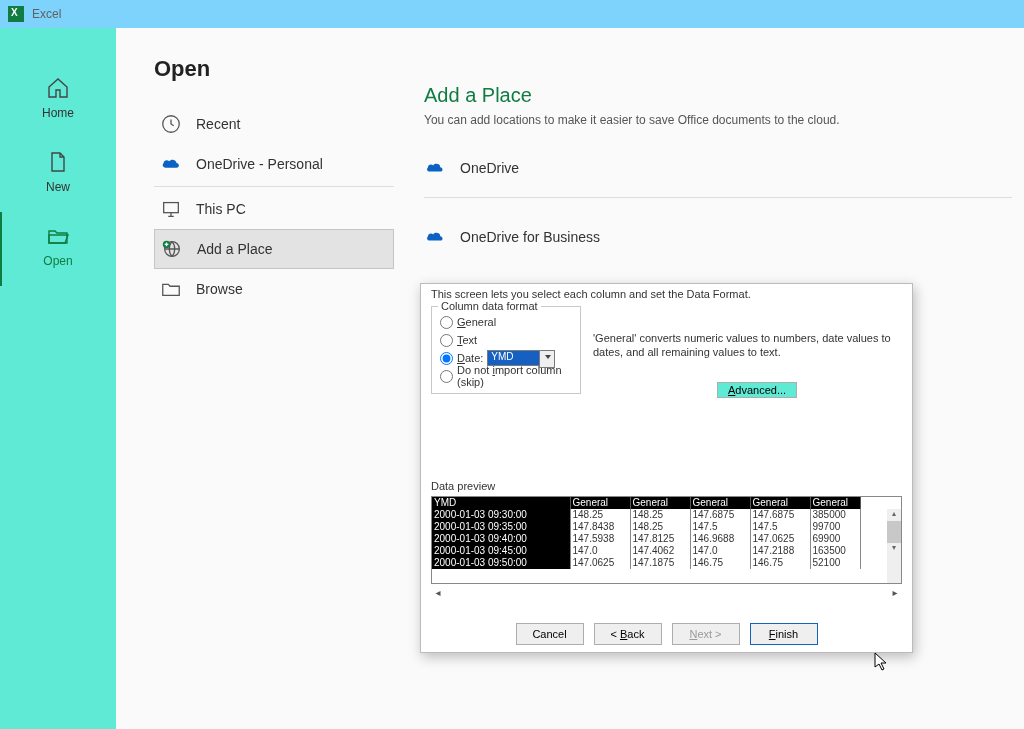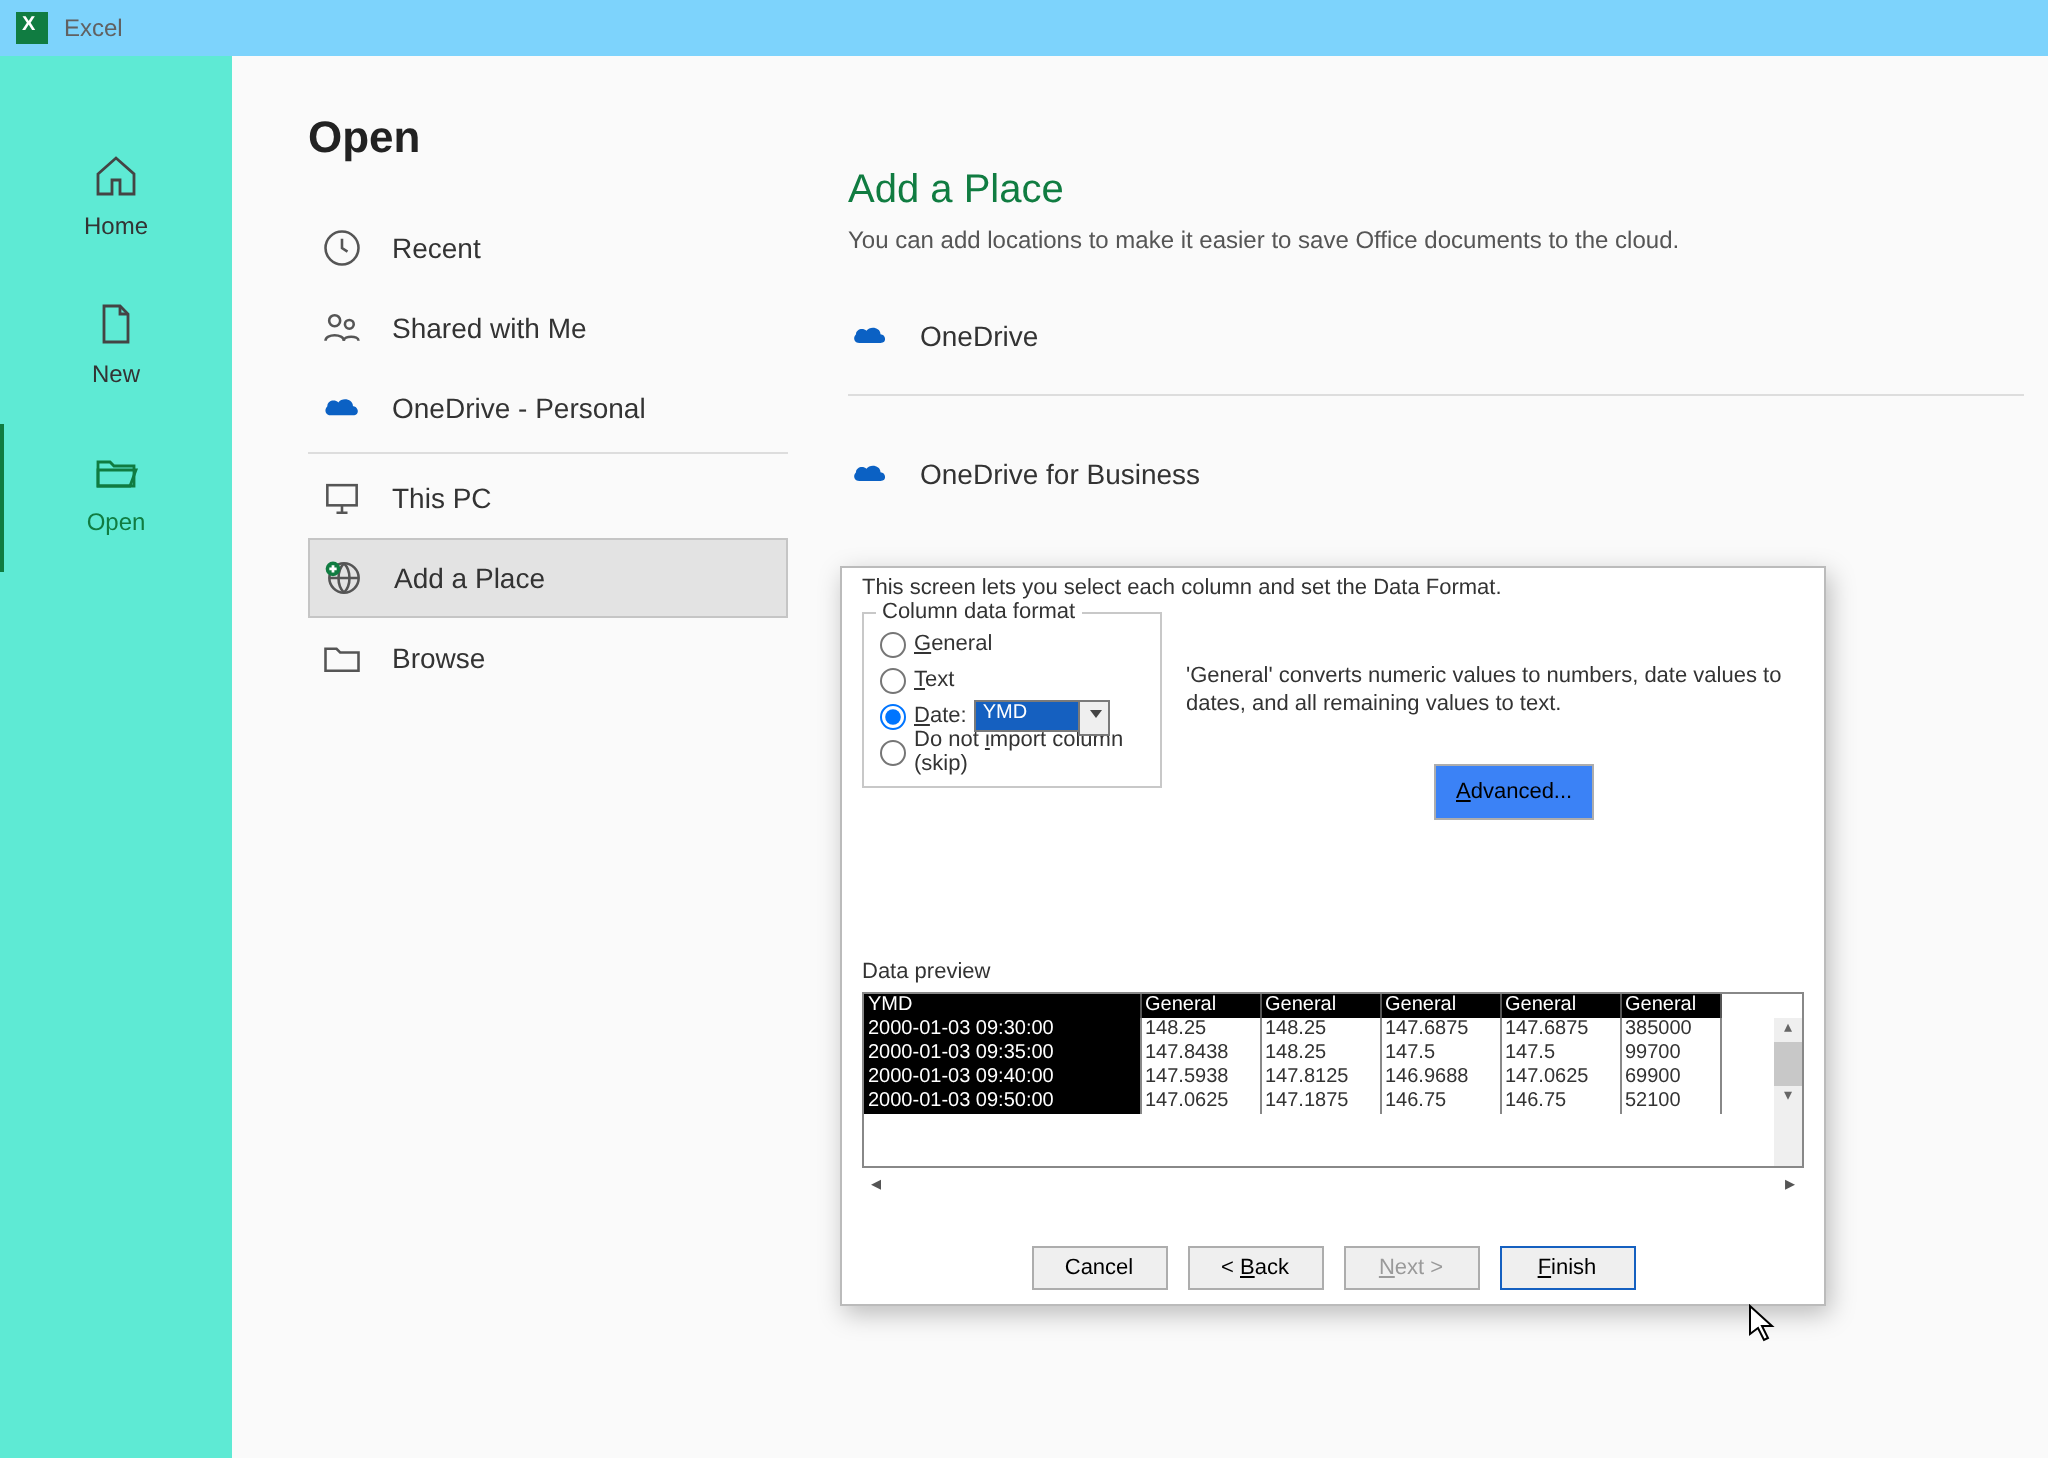--- a/index.html
+++ b/index.html
@@ -45,21 +45,21 @@
 
   .groupbox { border: 1px solid #c8c8c8; padding: 6px 8px 8px 8px; width: 150px; position: relative; margin-top: 4px;}
   .groupbox-title { position: absolute; top: -7px; left: 6px; background: #fff; padding: 0 3px; font-size: 11px; }
   .radio-row { display: flex; align-items: center; height: 18px; font-size: 11px; }
   .radio-row input { margin-right: 4px; }
   .date-select { display:inline-block; width: 54px; height: 16px; border: 1px solid #7a7a7a; background: #1560c0; color: #fff; font-size: 10px; padding-left: 3px; position: relative; margin-left: 4px;}
   .date-select::after { content: ""; position: absolute; right: -15px; top: -1px; width: 14px; height: 16px; border: 1px solid #7a7a7a; background: #efefef; }
   .date-select .chev { position: absolute; right: -11px; top: 4px; width: 0; height: 0; border-left: 3px solid transparent; border-right: 3px solid transparent; border-top: 4px solid #444; z-index: 2;}
 
   .side-text { position: absolute; left: 172px; top: 48px; right: 12px; font-size: 11px; color: #333; line-height: 1.25; }
-  .adv-btn { position: absolute; left: 296px; top: 98px; height: 28px; padding: 0 10px; font-size: 11px; background: #3b82f6; border: 1px solid #adadad; cursor: pointer; }
+  .adv-btn { position: absolute; left: 296px; top: 98px; height: 16px; padding: 0 10px; font-size: 11px; background: #5eead4; border: 1px solid #adadad; cursor: pointer; }
 
   .preview-label { margin-top: 86px; font-size: 11px; }
   .preview-box { border: 1px solid #888; margin-top: 4px; height: 88px; position: relative; overflow: hidden; background:#fff;}
   .preview-table { font-family: "Courier New", monospace; font-size: 10px; line-height: 12px; border-collapse: collapse; }
   .preview-table th { background: #000; color: #fff; font-weight: normal; border-right: 1px solid #555; padding: 0 2px; text-align: left; white-space: pre;}
   .preview-table td { border-right: 1px solid #888; padding: 0 2px; white-space: pre;}
   .preview-table td.sel, .preview-table th.sel { background: #000; color: #fff; }
   .vscroll { position: absolute; right: 0; top: 12px; bottom: 0; width: 14px; background: #efefef; }
   .vscroll .up, .vscroll .dn { height: 12px; text-align: center; font-size: 8px; color: #666; }
   .vscroll .thumb { background: #c8c8c8; height: 22px; }
@@ -111,29 +111,20 @@
 
   <div class="open-list">
     <div class="open-item">
       <svg class="oi-icon" viewBox="0 0 24 24" fill="none" stroke="#555" stroke-width="1.4">
           <circle cx="12" cy="12" r="9"></circle>
           <path d="M12 7 V12 L15 14"></path>
         </svg>
       <span>Recent</span>
     </div>
     <div class="open-item">
-      <svg class="oi-icon" viewBox="0 0 24 24" fill="none" stroke="#555" stroke-width="1.4">
-          <circle cx="8" cy="8" r="3"></circle>
-          <circle cx="16" cy="10" r="2.4"></circle>
-          <path d="M3 19 C3 15 13 15 13 19"></path>
-          <path d="M13 19 C13 16 21 16 21 19"></path>
-        </svg>
-      <span>Shared with Me</span>
-    </div>
-    <div class="open-item">
       <svg class="oi-icon" viewBox="0 0 24 16">
           <path fill="#0b61c4" d="M6 12 C3 12 2 9 4 7 C4 4 8 3 10 5 C12 2 18 3 18 7 C21 7 22 12 18 12 Z"></path>
         </svg>
       <span>OneDrive - Personal</span>
     </div>
     <div class="open-divider"></div>
     <div class="open-item">
       <svg class="oi-icon" viewBox="0 0 24 24" fill="none" stroke="#555" stroke-width="1.4">
           <rect x="4" y="5" width="16" height="11"></rect>
           <path d="M9 20 H15 M12 16 V20"></path>
@@ -237,20 +228,28 @@
               <td>147.5</td>
               <td>99700</td>
             </tr>
             <tr>
               <td class="sel">2000-01-03 09:40:00</td>
               <td>147.5938</td>
               <td>147.8125</td>
               <td>146.9688</td>
               <td>147.0625</td>
               <td>69900</td>
+            </tr>
+            <tr>
+              <td class="sel">2000-01-03 09:45:00</td>
+              <td>147.0</td>
+              <td>147.4062</td>
+              <td>147.0</td>
+              <td>147.2188</td>
+              <td>163500</td>
             </tr>
             <tr>
               <td class="sel">2000-01-03 09:50:00</td>
               <td>147.0625</td>
               <td>147.1875</td>
               <td>146.75</td>
               <td>146.75</td>
               <td>52100</td>
             </tr>
           </tbody>

